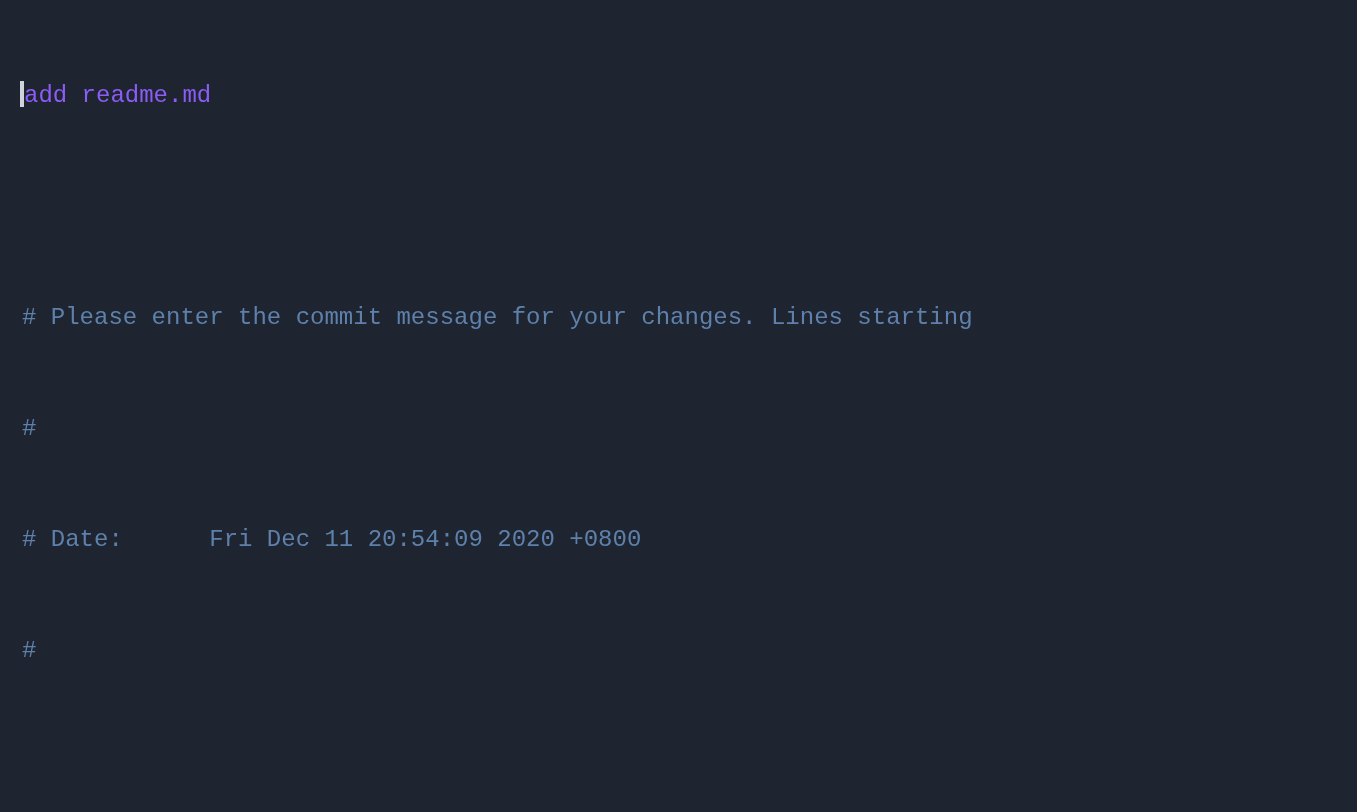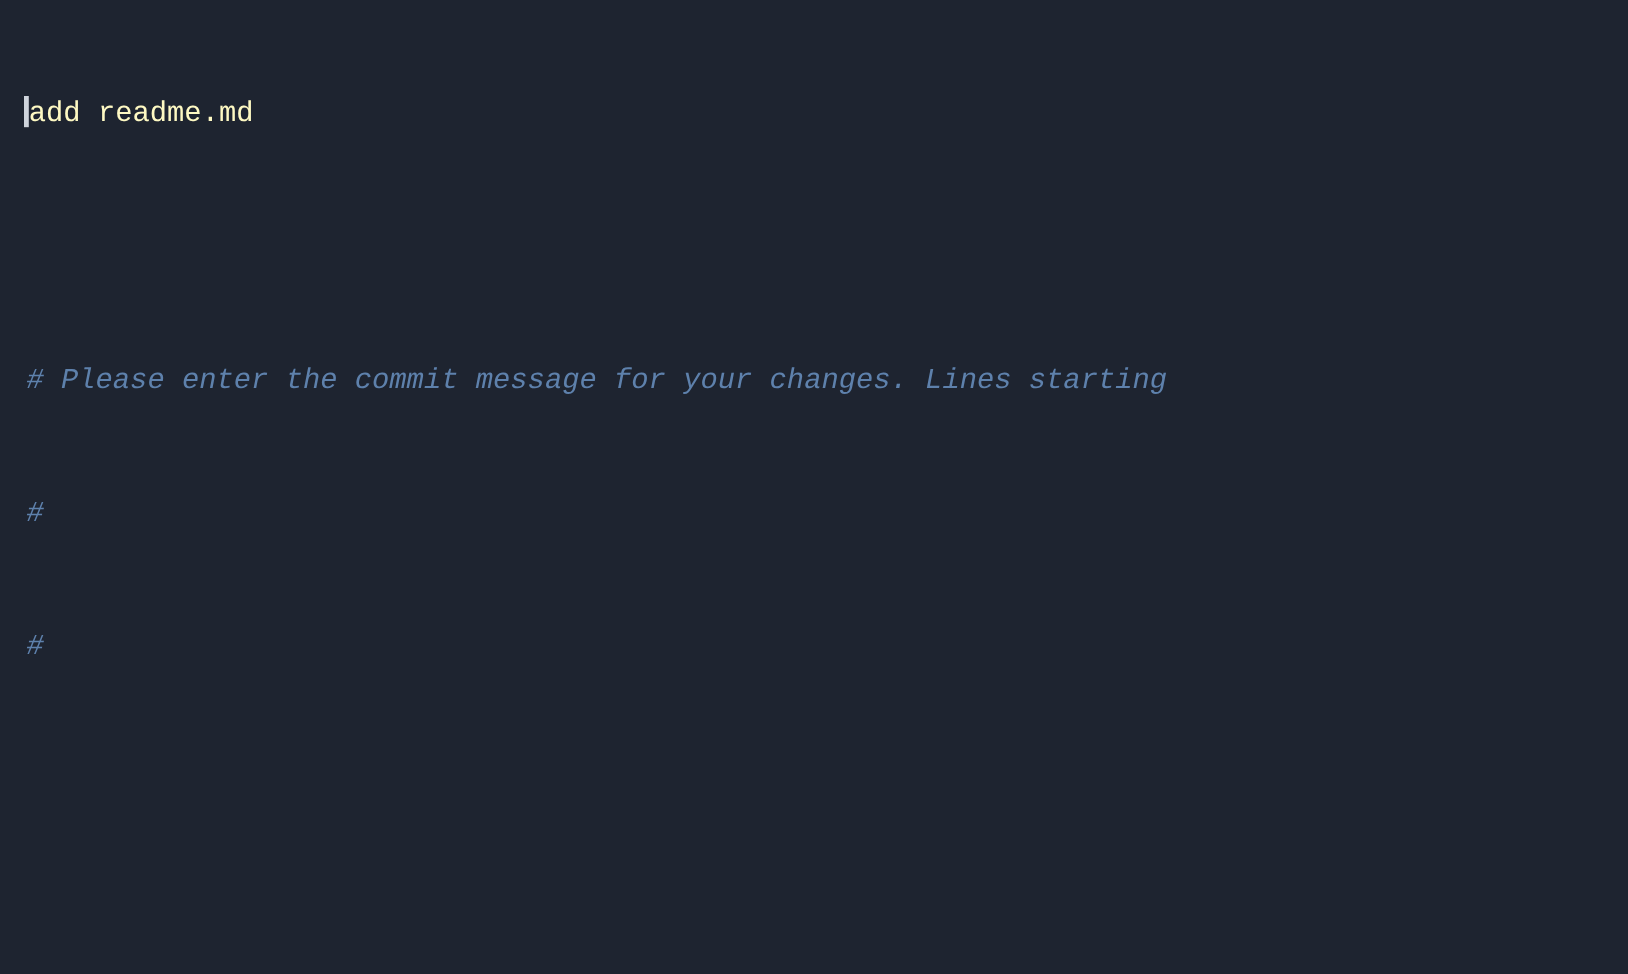--- a/index.html
+++ b/index.html
@@ -15,40 +15,41 @@
     color: #d8dee9;
   }
   .editor {
     padding-left: 22px;
     padding-top: 3px;
     white-space: pre;
   }
   .line {
     height: 37px;
   }
-  .orange { color: #fef9c3; }
-  .blue   { color: #5e81ac; font-style: italic; }
+  .orange { color: #8b5cf6; }
+  .blue   { color: #5e81ac; }
   .cursor-block {
     display: inline-block;
     width: 2px;
     height: 26px;
     border: 2px solid #cfd4dc;
     vertical-align: -5px;
     margin-left: -2px;
     box-sizing: border-box;
   }
 </style>
 </head>
 <body>
 
 <div class="editor">
   <div class="line"><span class="cursor-block"></span><span class="orange">add readme.md</span></div>
   <div class="line"></div>
   <div class="line blue"># Please enter the commit message for your changes. Lines starting</div>
   <div class="line blue">#</div>
+  <div class="line blue"># Date:      Fri Dec 11 20:54:09 2020 +0800</div>
   <div class="line blue">#</div>
   
   
   
   
   
   
   
   
   

